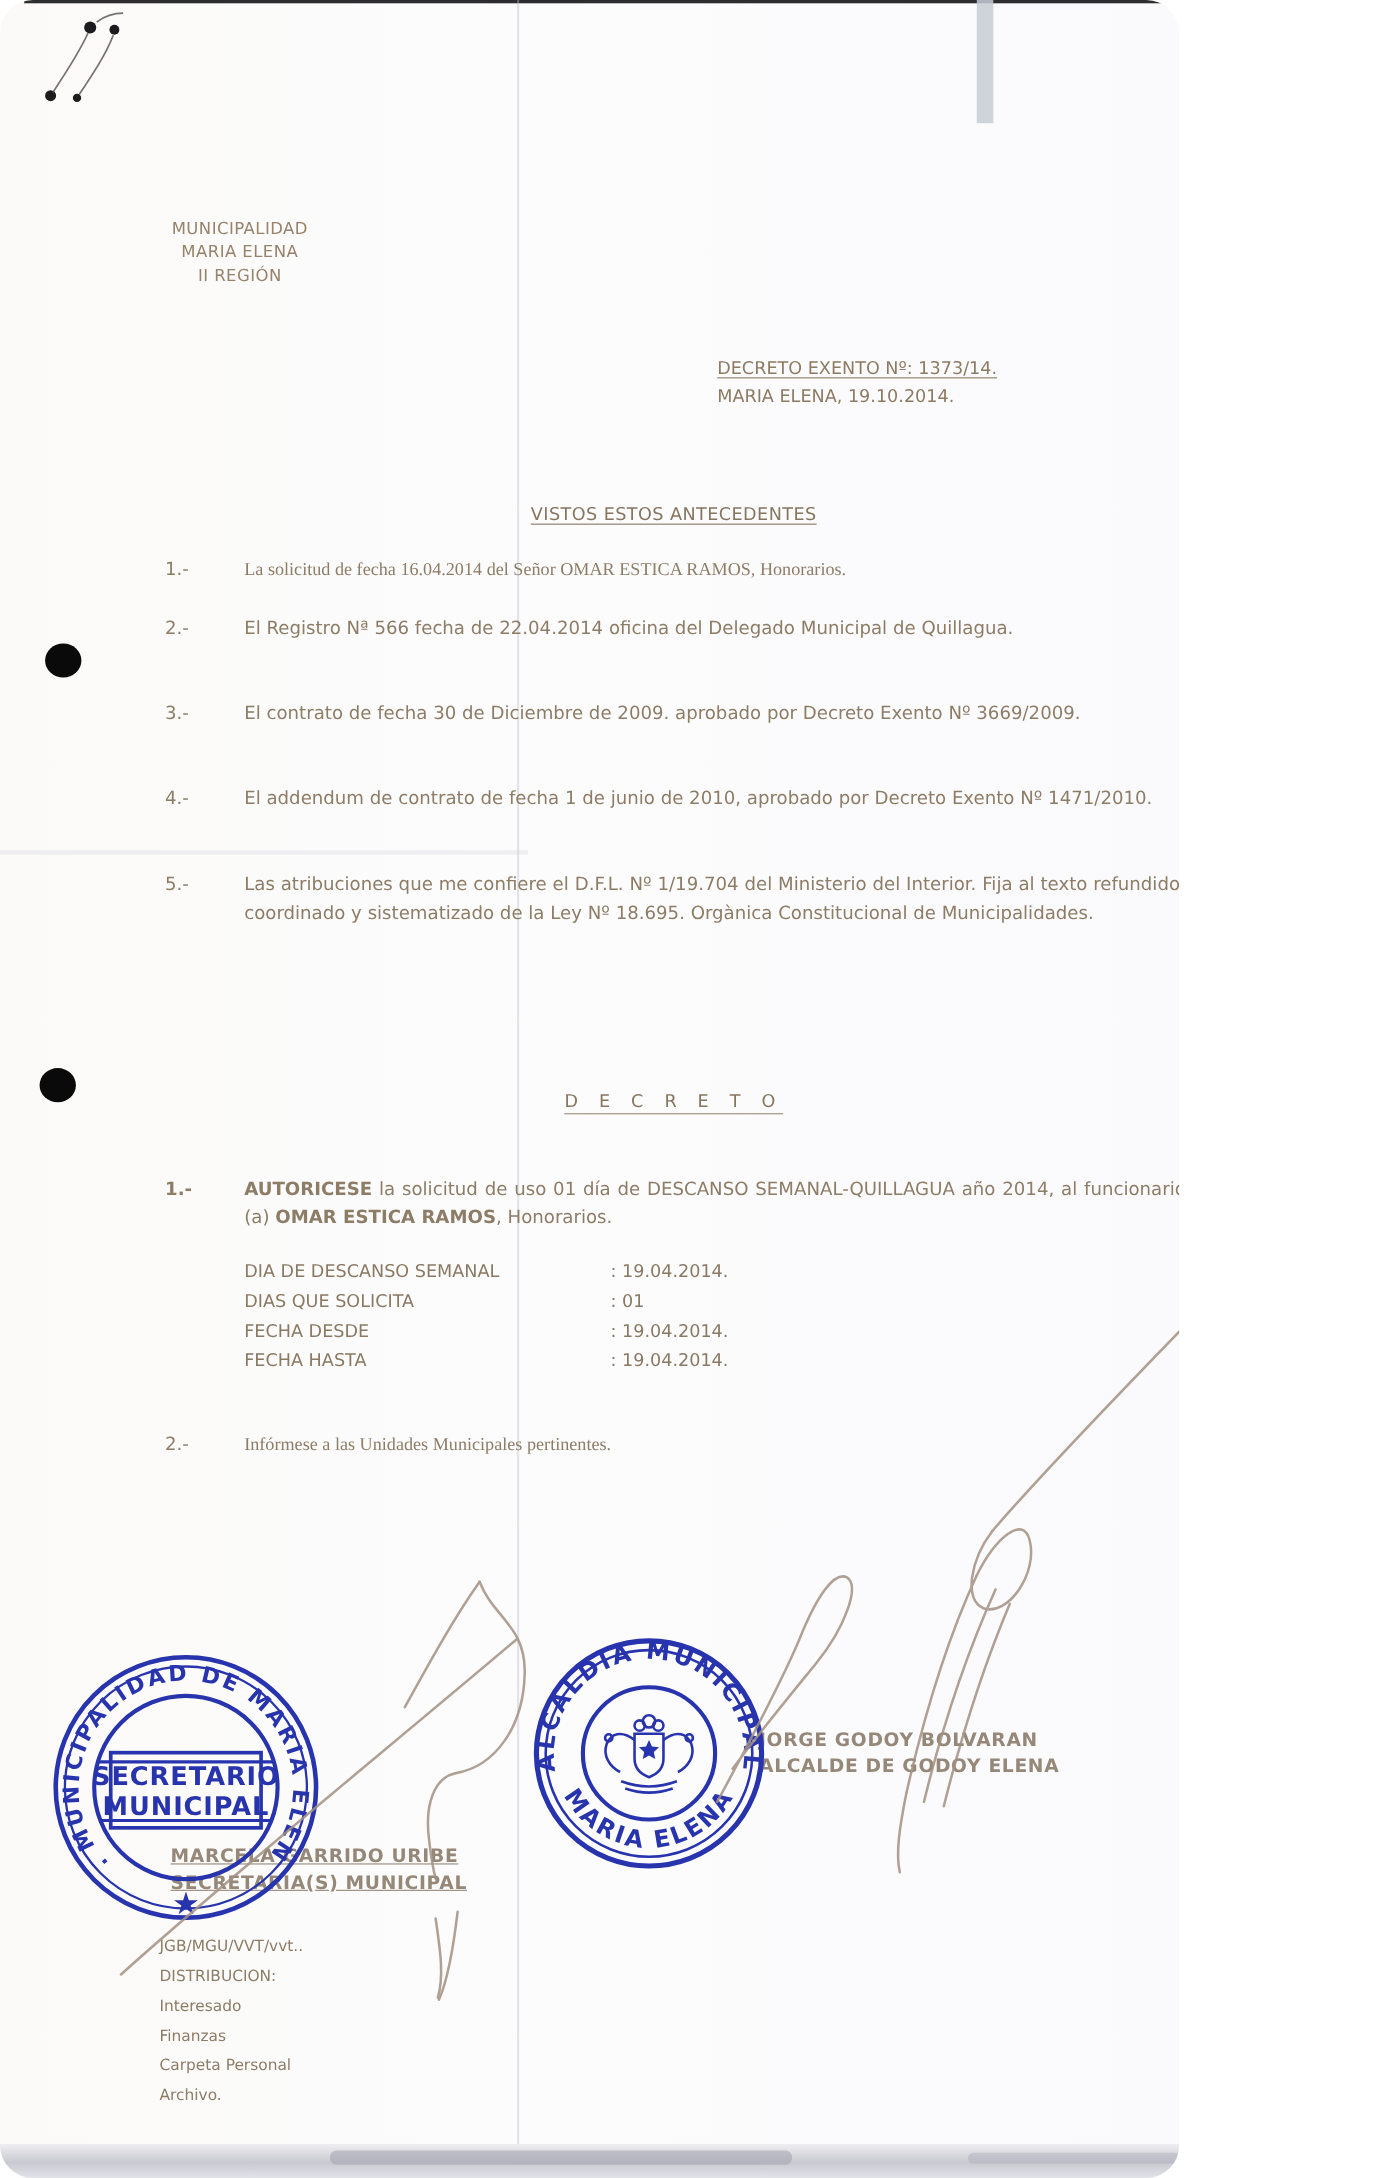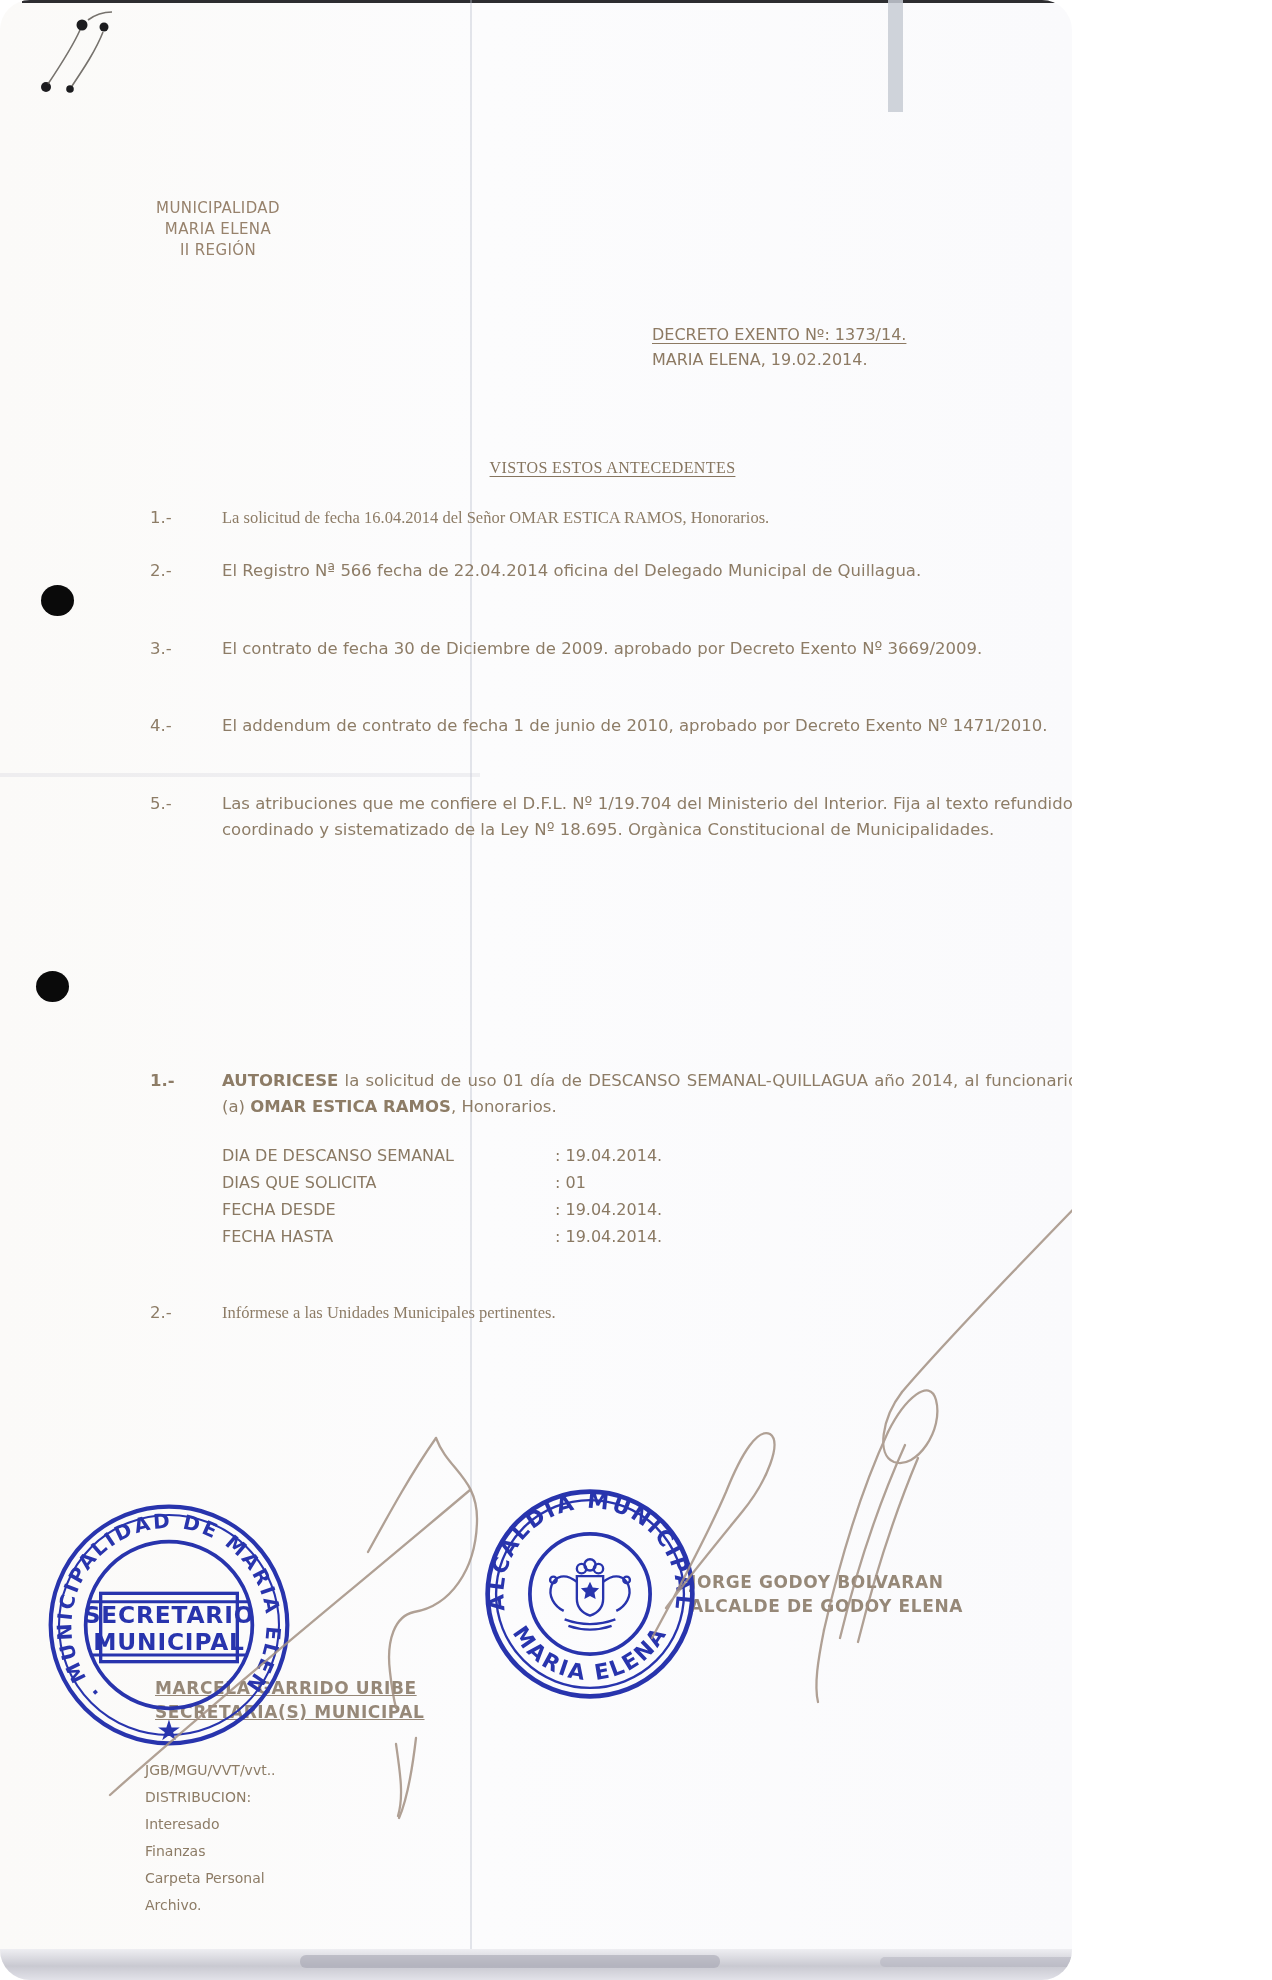--- a/index.html
+++ b/index.html
@@ -29,21 +29,21 @@
   
   .hdr { left:138px; top:198px; width:160px; text-align:center;
     font-size:15px; line-height:21px; color:#97826c; letter-spacing:.4px; }
 
   
   .dref { left:652px; top:322px; font-size:16px; line-height:25px; color:#8d7a63; }
   .underl { text-decoration:underline; text-underline-offset:3px; }
 
   .vistos-h { left:150px; top:458px; width:925px; text-align:center;
     font-size:16px; letter-spacing:.4px; color:#86755f; }
-  .vistos-h span { text-decoration:underline; text-underline-offset:3px;font-family:Liberation Serif, serif; }
+  .vistos-h span { text-decoration:underline; text-underline-offset:3px; }
 
   .li { position:absolute; left:150px; width:928px; font-size:16.5px; line-height:25.5px; }
   .li .num { position:absolute; left:0; top:0; }
   .li .itext { margin-left:72px; text-align:justify; }
   .li .itext.nj { text-align:left;font-family:Liberation Serif, serif; }
 
   .decreto-h { left:150px; top:991px; width:925px; text-align:center; font-size:16px; color:#86755f; }
   .decreto-h span { letter-spacing:7px; border-bottom:1.5px solid #9a8a74; padding-bottom:2px; }
 
   .trow-wrap { left:222px; top:1142px; font-size:16px; line-height:27px; color:#8a7963; }
@@ -94,21 +94,21 @@
   </svg>
 
   <div class="abs hdr">
     <div>MUNICIPALIDAD</div>
     <div>MARIA ELENA</div>
     <div>II REGIÓN</div>
   </div>
 
   <div class="abs dref">
     <div class="underl b" style="font-weight:normal">DECRETO EXENTO Nº: 1373/14.</div>
-    <div>MARIA ELENA, 19.02.2014.</div>
+    <div>MARIA ELENA, 19.10.2014.</div>
   </div>
 
   <div class="abs vistos-h">
     <span>VISTOS ESTOS ANTECEDENTES</span>
   </div>
 
   <div class="li" style="top:505px">
     <span class="num">1.-</span>
     <div class="itext nj">La solicitud de fecha 16.04.2014 del Señor OMAR ESTICA RAMOS, Honorarios.</div>
   </div>
@@ -122,20 +122,23 @@
   </div>
   <div class="li" style="top:713px">
     <span class="num">4.-</span>
     <div class="itext">El addendum de contrato de fecha 1 de junio de 2010, aprobado por Decreto Exento Nº 1471/2010.</div>
   </div>
   <div class="li" style="top:791px">
     <span class="num">5.-</span>
     <div class="itext">Las atribuciones que me confiere el D.F.L. Nº 1/19.704 del Ministerio del Interior. Fija al texto refundido, coordinado y sistematizado de la Ley Nº 18.695. Orgànica Constitucional de Municipalidades.</div>
   </div>
 
+  <div class="abs decreto-h">
+    <span>D E C R E T O</span>
+  </div>
 
   <div class="li" style="top:1068px">
     <span class="num b">1.-</span>
     <div class="itext"><span class="b">AUTORICESE</span><span> la solicitud de uso 01 día de DESCANSO SEMANAL-QUILLAGUA año 2014, al funcionario (a) </span><span class="b">OMAR ESTICA RAMOS</span><span>, Honorarios.</span></div>
   </div>
 
   <div class="abs trow-wrap">
     <div>
       <span class="tlabel">DIA DE DESCANSO SEMANAL</span><span>: 19.04.2014.</span>
     </div>

